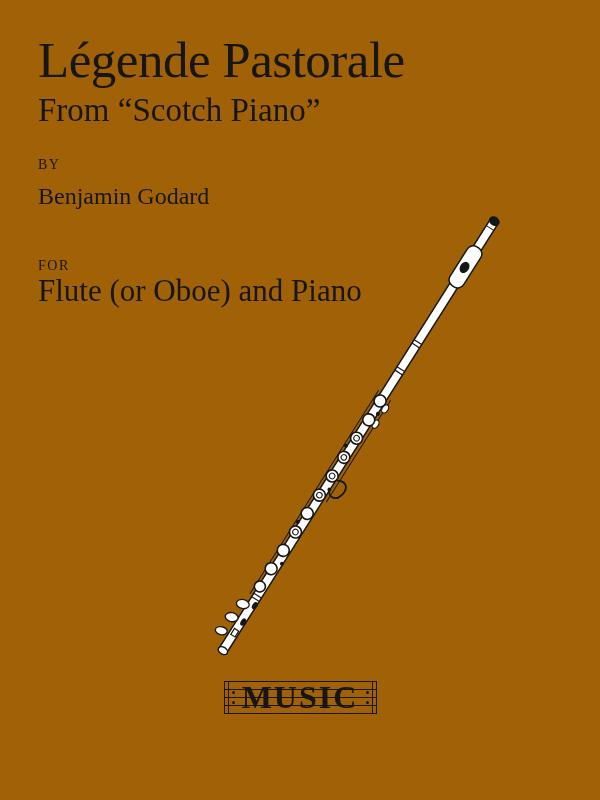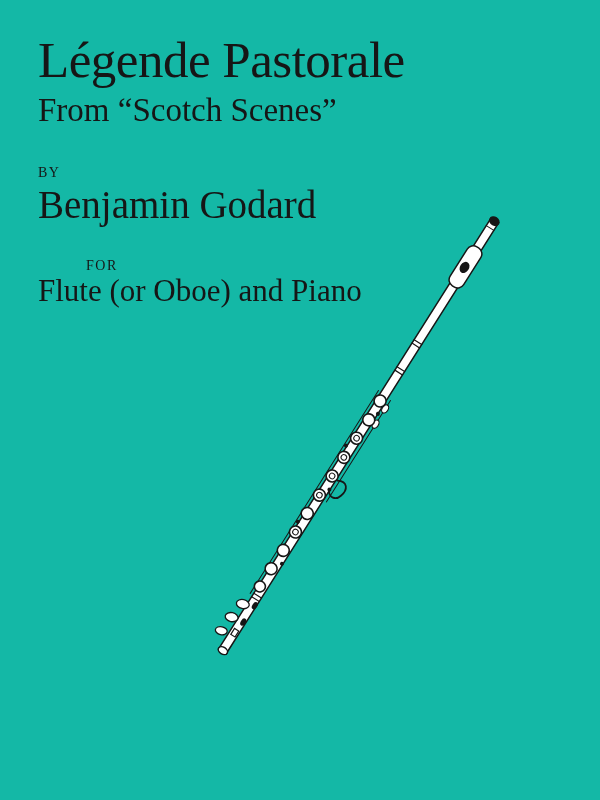--- a/index.html
+++ b/index.html
@@ -1,20 +1,20 @@
 <!DOCTYPE html>
 <html><head>
 <meta charset="utf-8">
 <style>
   html, body { margin: 0; padding: 0; background: #e8e8e8; }
   .page {
     position: relative;
     width: 600px; height: 800px;
     margin: 0 auto;
-    background: #14b8a6;
+    background: #a16207;
     color: #161616;
     font-family: "Liberation Serif", serif;
     overflow: hidden;
   }
   .abs { position: absolute; left: 38px; white-space: nowrap; }
   .title {
     top: 34px;
     font-size: 51px;
     line-height: 1.05;
     letter-spacing: -0.5px;
@@ -22,23 +22,23 @@
   .subtitle {
     top: 92px;
     font-size: 33px;
     line-height: 1.1;
   }
   .small-label {
     font-size: 14px;
     letter-spacing: 1.5px;
     line-height: 1;
   }
-  .by-label  { top: 166px; }
-  .composer  { top: 183px; font-size: 39px; line-height: 1.15; }
-  .for-label { top: 259px; margin-left: 48px; }
+  .by-label  { top: 158px; }
+  .composer  { top: 183px; font-size: 24px; line-height: 1.15; }
+  .for-label { top: 259px; }
   .instrumentation { top: 273px; font-size: 31px; line-height: 1.15; font-family: Liberation Serif, serif; }
 
   .art { position: absolute; top: 0; left: 0; }
 
   
   .logo {
     position: absolute;
     left: 50%;
     top: 680px;
     transform: translateX(-50%);
@@ -98,21 +98,21 @@
     line-height: 36px;
     text-align: center;
   }
 </style>
 </head>
 <body>
 
 <div class="page">
 
   <div class="abs title">Légende Pastorale</div>
-  <div class="abs subtitle">From “Scotch Scenes”</div>
+  <div class="abs subtitle">From “Scotch Piano”</div>
 
   <div class="abs small-label by-label">BY</div>
   <div class="abs composer">Benjamin Godard</div>
 
   <div class="abs small-label for-label">FOR</div>
   <div class="abs instrumentation">Flute (or Oboe) and Piano</div>
 
   <svg class="art" width="600" height="800" viewBox="0 0 600 800">
     <g transform="translate(497,217) rotate(32.3)" stroke="#161616" fill="none" stroke-width="1.5" stroke-linecap="round">
 
@@ -175,15 +175,27 @@
         <ellipse cx="-12" cy="497" rx="6" ry="4" transform="rotate(-20 -12 497)" fill="#ffffff" stroke-width="1.3"></ellipse>
         <ellipse cx="3" cy="458" rx="2.5" ry="4" fill="#161616" stroke="none"></ellipse>
         <ellipse cx="2" cy="478" rx="2.5" ry="4" fill="#161616" stroke="none"></ellipse>
         <rect x="-2" y="488" width="5" height="7" fill="#ffffff" stroke-width="1.2"></rect>
         <ellipse cx="0" cy="513" rx="5" ry="3.5" fill="#ffffff"></ellipse>
       </g>
     </g>
   </svg>
 
   <div class="logo">
+    <div class="music-box">
+      <span class="staff-line l1"></span>
+      <span class="staff-line l2"></span>
+      <span class="staff-line l3"></span>
+      <span class="barline left"></span>
+      <span class="barline right"></span>
+      <span class="repeat-dot lt"></span>
+      <span class="repeat-dot lb"></span>
+      <span class="repeat-dot rt"></span>
+      <span class="repeat-dot rb"></span>
+      <div class="music-text">MUSIC</div>
+    </div>
   </div>
 
 </div>
 
 </body></html>

